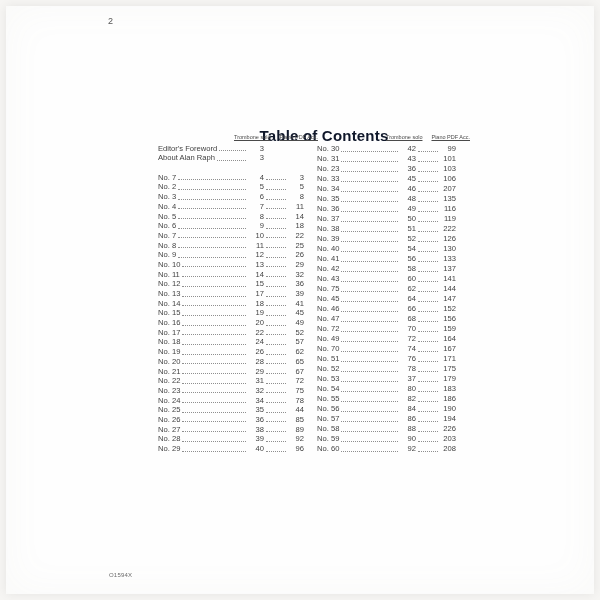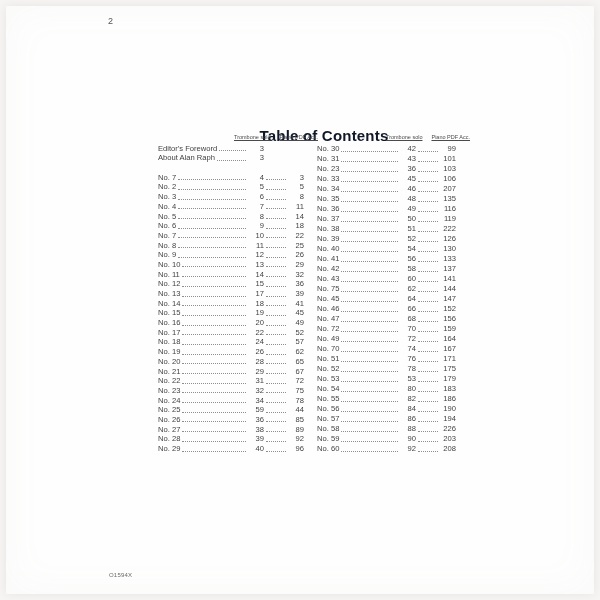--- a/index.html
+++ b/index.html
@@ -284,21 +284,21 @@
           <div class="row">
     <span class="lbl">No. 24</span>
     <span class="dots"></span>
     <span class="n1">34</span>
     <span class="dots2"></span>
     <span class="n2">78</span>
   </div>
           <div class="row">
     <span class="lbl">No. 25</span>
     <span class="dots"></span>
-    <span class="n1">59</span>
+    <span class="n1">35</span>
     <span class="dots2"></span>
     <span class="n2">44</span>
   </div>
           <div class="row">
     <span class="lbl">No. 26</span>
     <span class="dots"></span>
     <span class="n1">36</span>
     <span class="dots2"></span>
     <span class="n2">85</span>
   </div>
@@ -489,21 +489,21 @@
           <div class="row">
     <span class="lbl">No. 52</span>
     <span class="dots"></span>
     <span class="n1">78</span>
     <span class="dots2"></span>
     <span class="n2">175</span>
   </div>
           <div class="row">
     <span class="lbl">No. 53</span>
     <span class="dots"></span>
-    <span class="n1">53</span>
+    <span class="n1">37</span>
     <span class="dots2"></span>
     <span class="n2">179</span>
   </div>
           <div class="row">
     <span class="lbl">No. 54</span>
     <span class="dots"></span>
     <span class="n1">80</span>
     <span class="dots2"></span>
     <span class="n2">183</span>
   </div>

